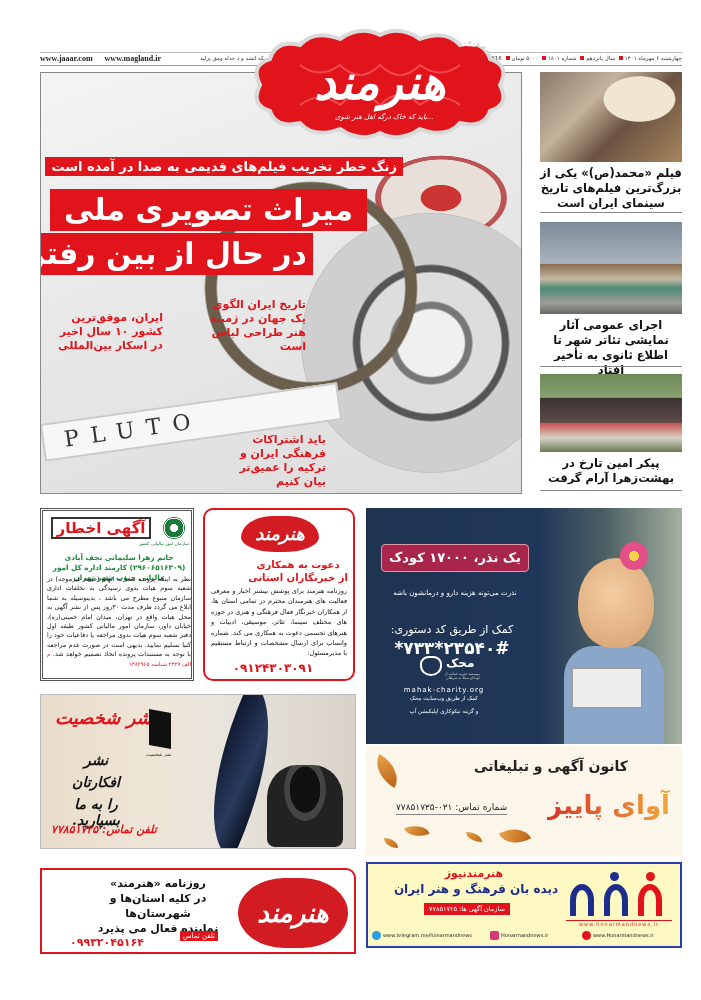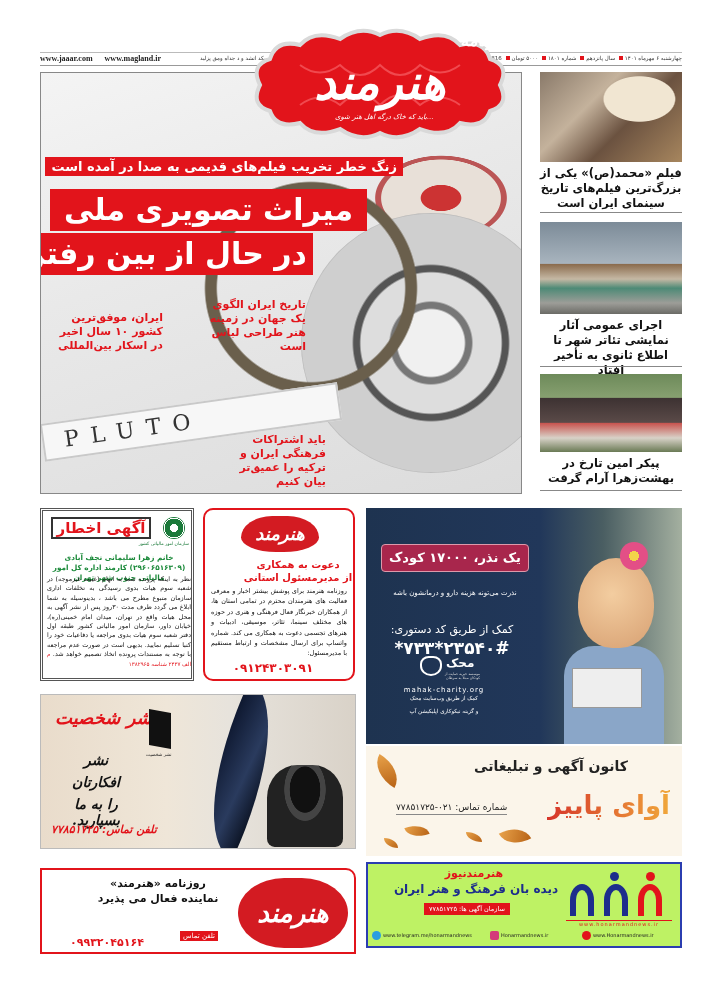--- a/index.html
+++ b/index.html
@@ -96,21 +96,21 @@
   .ad-shakhsiyat .tel { position: absolute; left: 10px; top: 128px; color: #e2141b; font-family: "DejaVu Serif", serif; font-style: italic; font-size: 11px; direction: rtl; font-weight: bold; }
   .feather { position: absolute; left: 170px; top: -10px; width: 60px; height: 170px; background: linear-gradient(90deg,#0e1830,#2a3b5e 60%,#0d1526); border-radius: 0 100% 0 100%; transform: rotate(25deg); }
   .inkwell { position: absolute; right: 12px; top: 70px; width: 76px; height: 82px; border-radius: 40% 40% 10% 10%; background: radial-gradient(ellipse at 50% 30%,#111 0 28%,#444 29% 38%,#222 39%); }
 
   .ad-rep { position: absolute; left: 40px; top: 868px; width: 316px; height: 86px; border: 2px solid #e2141b; border-radius: 0 10px 0 0; }
   .ad-rep .logo { position: absolute; right: 6px; top: 8px; width: 110px; height: 70px; background: #d31b22; border-radius: 42% 42% 42% 42% / 50% 50% 50% 50%; color: #fff; font-family: "DejaVu Serif", serif; font-weight: bold; font-style: italic; font-size: 26px; text-align: center; line-height: 70px; }
   .ad-rep .txt { position: absolute; left: 36px; top: 6px; width: 160px; text-align: center; font-size: 11px; font-weight: bold; line-height: 15px; direction: rtl; }
   .ad-rep .phone-label { position: absolute; left: 138px; top: 61px; background: #e2141b; color: #fff; font-size: 7px; padding: 1px 3px; direction: rtl; }
   .ad-rep .phone { position: absolute; left: 28px; top: 66px; color: #e2141b; font-size: 11px; font-weight: bold; letter-spacing: 1px; }
 
-  .ad-news { position: absolute; left: 366px; top: 862px; width: 316px; height: 86px; border: 2px solid #2b3db0; background: #bef264; padding-left: 36px; }
+  .ad-news { position: absolute; left: 366px; top: 862px; width: 316px; height: 86px; border: 2px solid #2b3db0; background: #fef9c3; padding-left: 36px; }
   .ad-news .logo { position: absolute; right: 8px; top: 6px; width: 106px; height: 48px; }
   .ad-news .logo .r { position: absolute; width: 24px; height: 32px; border-radius: 50% 50% 0 0; border: 6px solid; border-bottom: none; }
   .ad-news .logo .dot { position: absolute; width: 9px; height: 9px; border-radius: 50%; }
   .ad-news .site { position: absolute; right: 8px; top: 56px; width: 106px; font-size: 5px; color: #e2141b; border-top: 1px solid #e2141b; text-align: center; letter-spacing: 1px; }
   .ad-news .name { position: absolute; left: 46px; top: 3px; width: 120px; text-align: center; color: #e2141b; font-size: 11px; font-weight: bold; direction: rtl; }
   .ad-news .tag { position: absolute; left: 18px; top: 18px; width: 180px; text-align: center; color: #1d2d8c; font-size: 12px; font-weight: bold; direction: rtl; }
   .ad-news .adv { position: absolute; left: 56px; top: 39px; background: #e2141b; color: #fff; font-size: 6.5px; padding: 2px 5px; direction: rtl; }
   .ad-news .socials { position: absolute; left: 4px; top: 67px; width: 306px; height: 14px; }
   .ad-news .soc { position: absolute; top: 0; font-size: 5px; color: #222; white-space: nowrap; }
   .ad-news .soc i { display: inline-block; width: 9px; height: 9px; border-radius: 50%; vertical-align: middle; margin-right: 2px; }
@@ -188,21 +188,21 @@
   <div class="body">
     <span>نظر به اینکه پرونده شما به اتهام (غیبت غیرموجه) در شعبه سوم هیات بدوی رسیدگی به تخلفات اداری سازمان متبوع مطرح می باشد ، بدینوسیله به شما ابلاغ می گردد ظرف مدت ۳۰روز پس از نشر آگهی به محل هیات واقع در تهران، میدان امام خمینی(ره)، خیابان داور، سازمان امور مالیاتی کشور طبقه اول دفتر شعبه سوم هیات بدوی مراجعه یا دفاعیات خود را کتبا تسلیم نمایید. بدیهی است در صورت عدم مراجعه با توجه به مستندات پرونده اتخاذ تصمیم خواهد شد.</span>
     <span class="ref">م الف ۲۴۳۷ شناسه ۱۳۸۲۹۶۵</span>
   </div>
 </div>
 
 <div class="ad-recruit">
   <div class="mini-logo">هنرمند</div>
   <div class="t1">
     <div>دعوت به همکاری</div>
-    <div>از مدیرمسئول استانی</div>
+    <div>از خبرنگاران استانی</div>
   </div>
   <div class="body">روزنامه هنرمند برای پوشش بیشتر اخبار و معرفی فعالیت های هنرمندان محترم در تمامی استان ها، از همکاران خبرنگار فعال فرهنگی و هنری در حوزه های مختلف سینما، تئاتر، موسیقی، ادبیات و هنرهای تجسمی دعوت به همکاری می کند. شماره واتساپ برای ارسال مشخصات و ارتباط مستقیم با مدیرمسئول:</div>
   <div class="phone">۰۹۱۲۴۳۰۳۰۹۱</div>
 </div>
 
 <div class="ad-mahak">
   <div class="kid">
     <div class="shirt"></div>
     <div class="head"></div>
     <div class="flower"></div>
@@ -240,20 +240,21 @@
   <div class="l" style="top:48px">نشر</div>
   <div class="l" style="top:70px">افکارتان</div>
   <div class="l" style="top:92px">را به ما بسپارید.</div>
   <div class="tel">تلفن تماس: ۷۷۸۵۱۷۲۵</div>
 </div>
 
 <div class="ad-rep">
   <div class="logo">هنرمند</div>
   <div class="txt">
     <div>روزنامه «هنرمند»</div>
+    <div>در کلیه استان‌ها و شهرستان‌ها</div>
     <div>نماینده فعال می پذیرد</div>
   </div>
   <div class="phone-label">تلفن تماس</div>
   <div class="phone">۰۹۹۳۲۰۴۵۱۶۴</div>
 </div>
 
 <div class="ad-news">
   <div class="logo">
     <div class="r" style="left:4px;top:14px;border-color:#1d2d8c"></div>
     <div class="r" style="left:38px;top:14px;border-color:#1d2d8c"></div>

